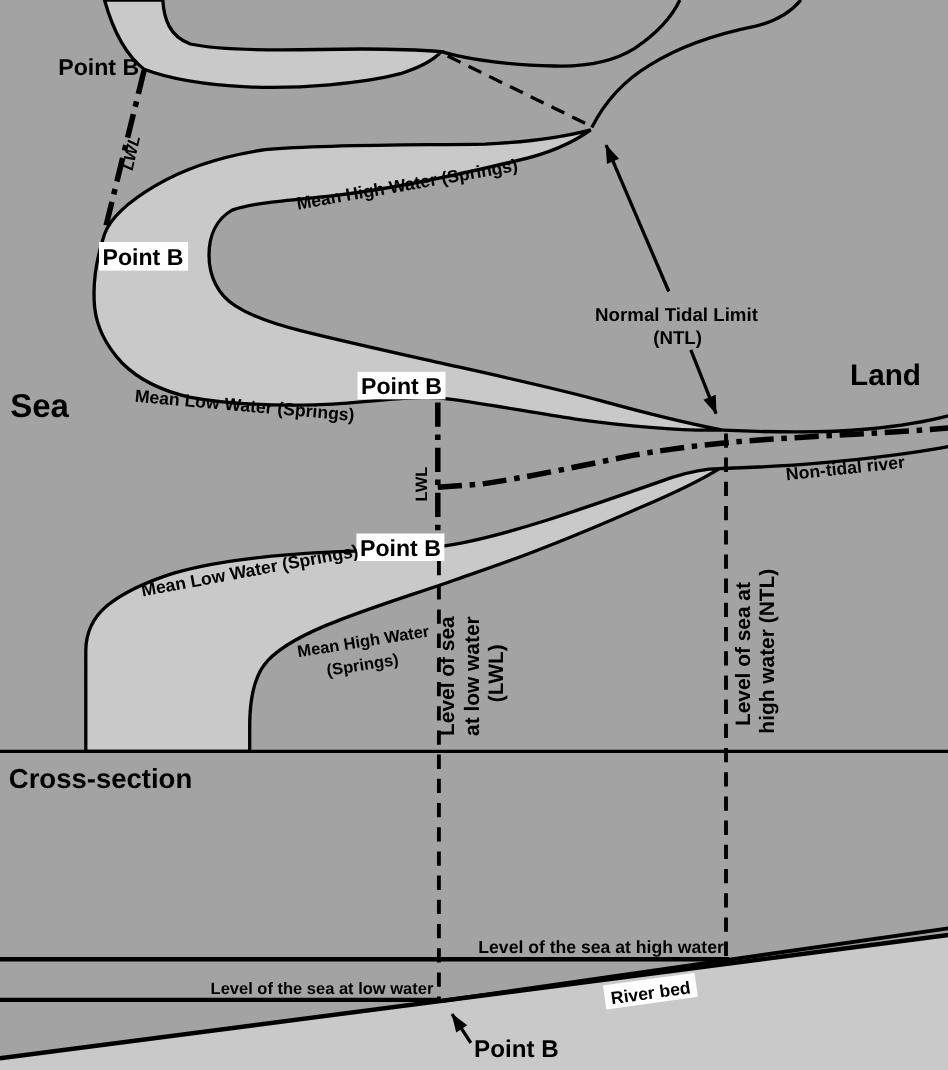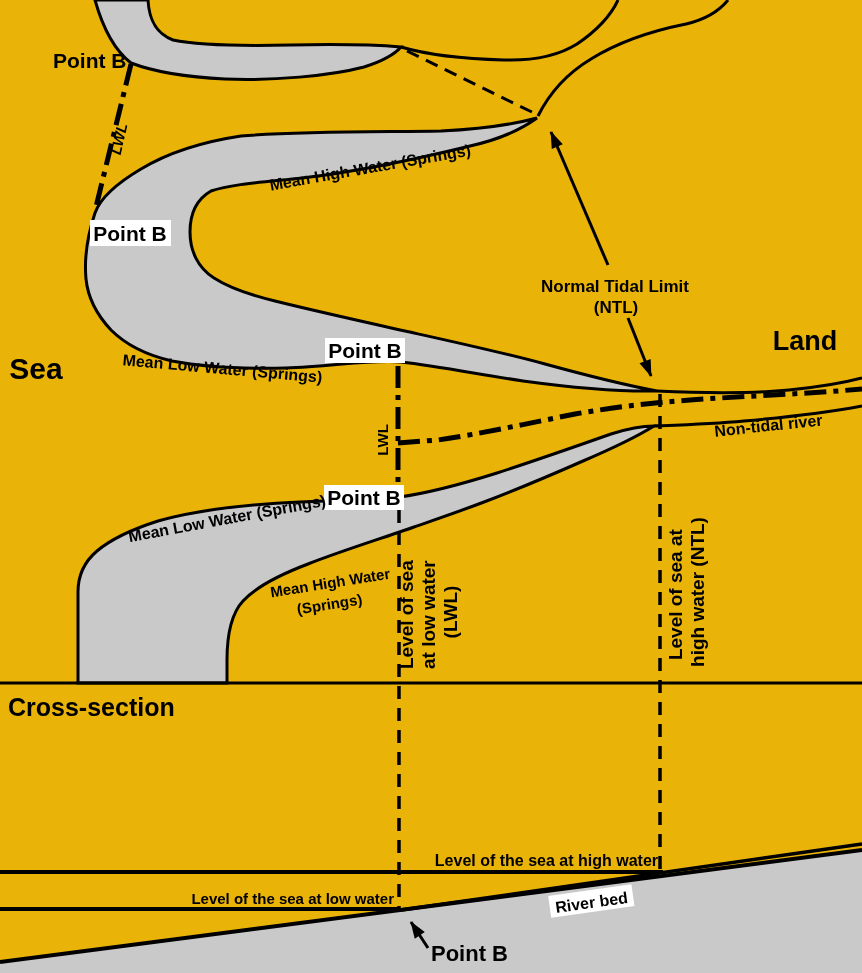--- a/index.html
+++ b/index.html
@@ -1,16 +1,16 @@
 <!DOCTYPE html>
 <html><head>
 <meta charset="utf-8">
 <style>
   html,body{margin:0;padding:0;background:#ffffff;}
-  .stage{position:relative;width:862px;height:973px;background:#eab308;overflow:hidden;
+  .stage{position:relative;width:862px;height:973px;background:#a3a3a3;overflow:hidden;
          font-family:"Liberation Sans","DejaVu Sans",sans-serif;}
   svg{display:block;}
   text{font-family:"Liberation Sans","DejaVu Sans",sans-serif;fill:#000;}
   .bold{font-weight:bold;}
   .ital{font-style:italic;}
 </style>
 </head>
 <body>
 
 <div class="stage">

